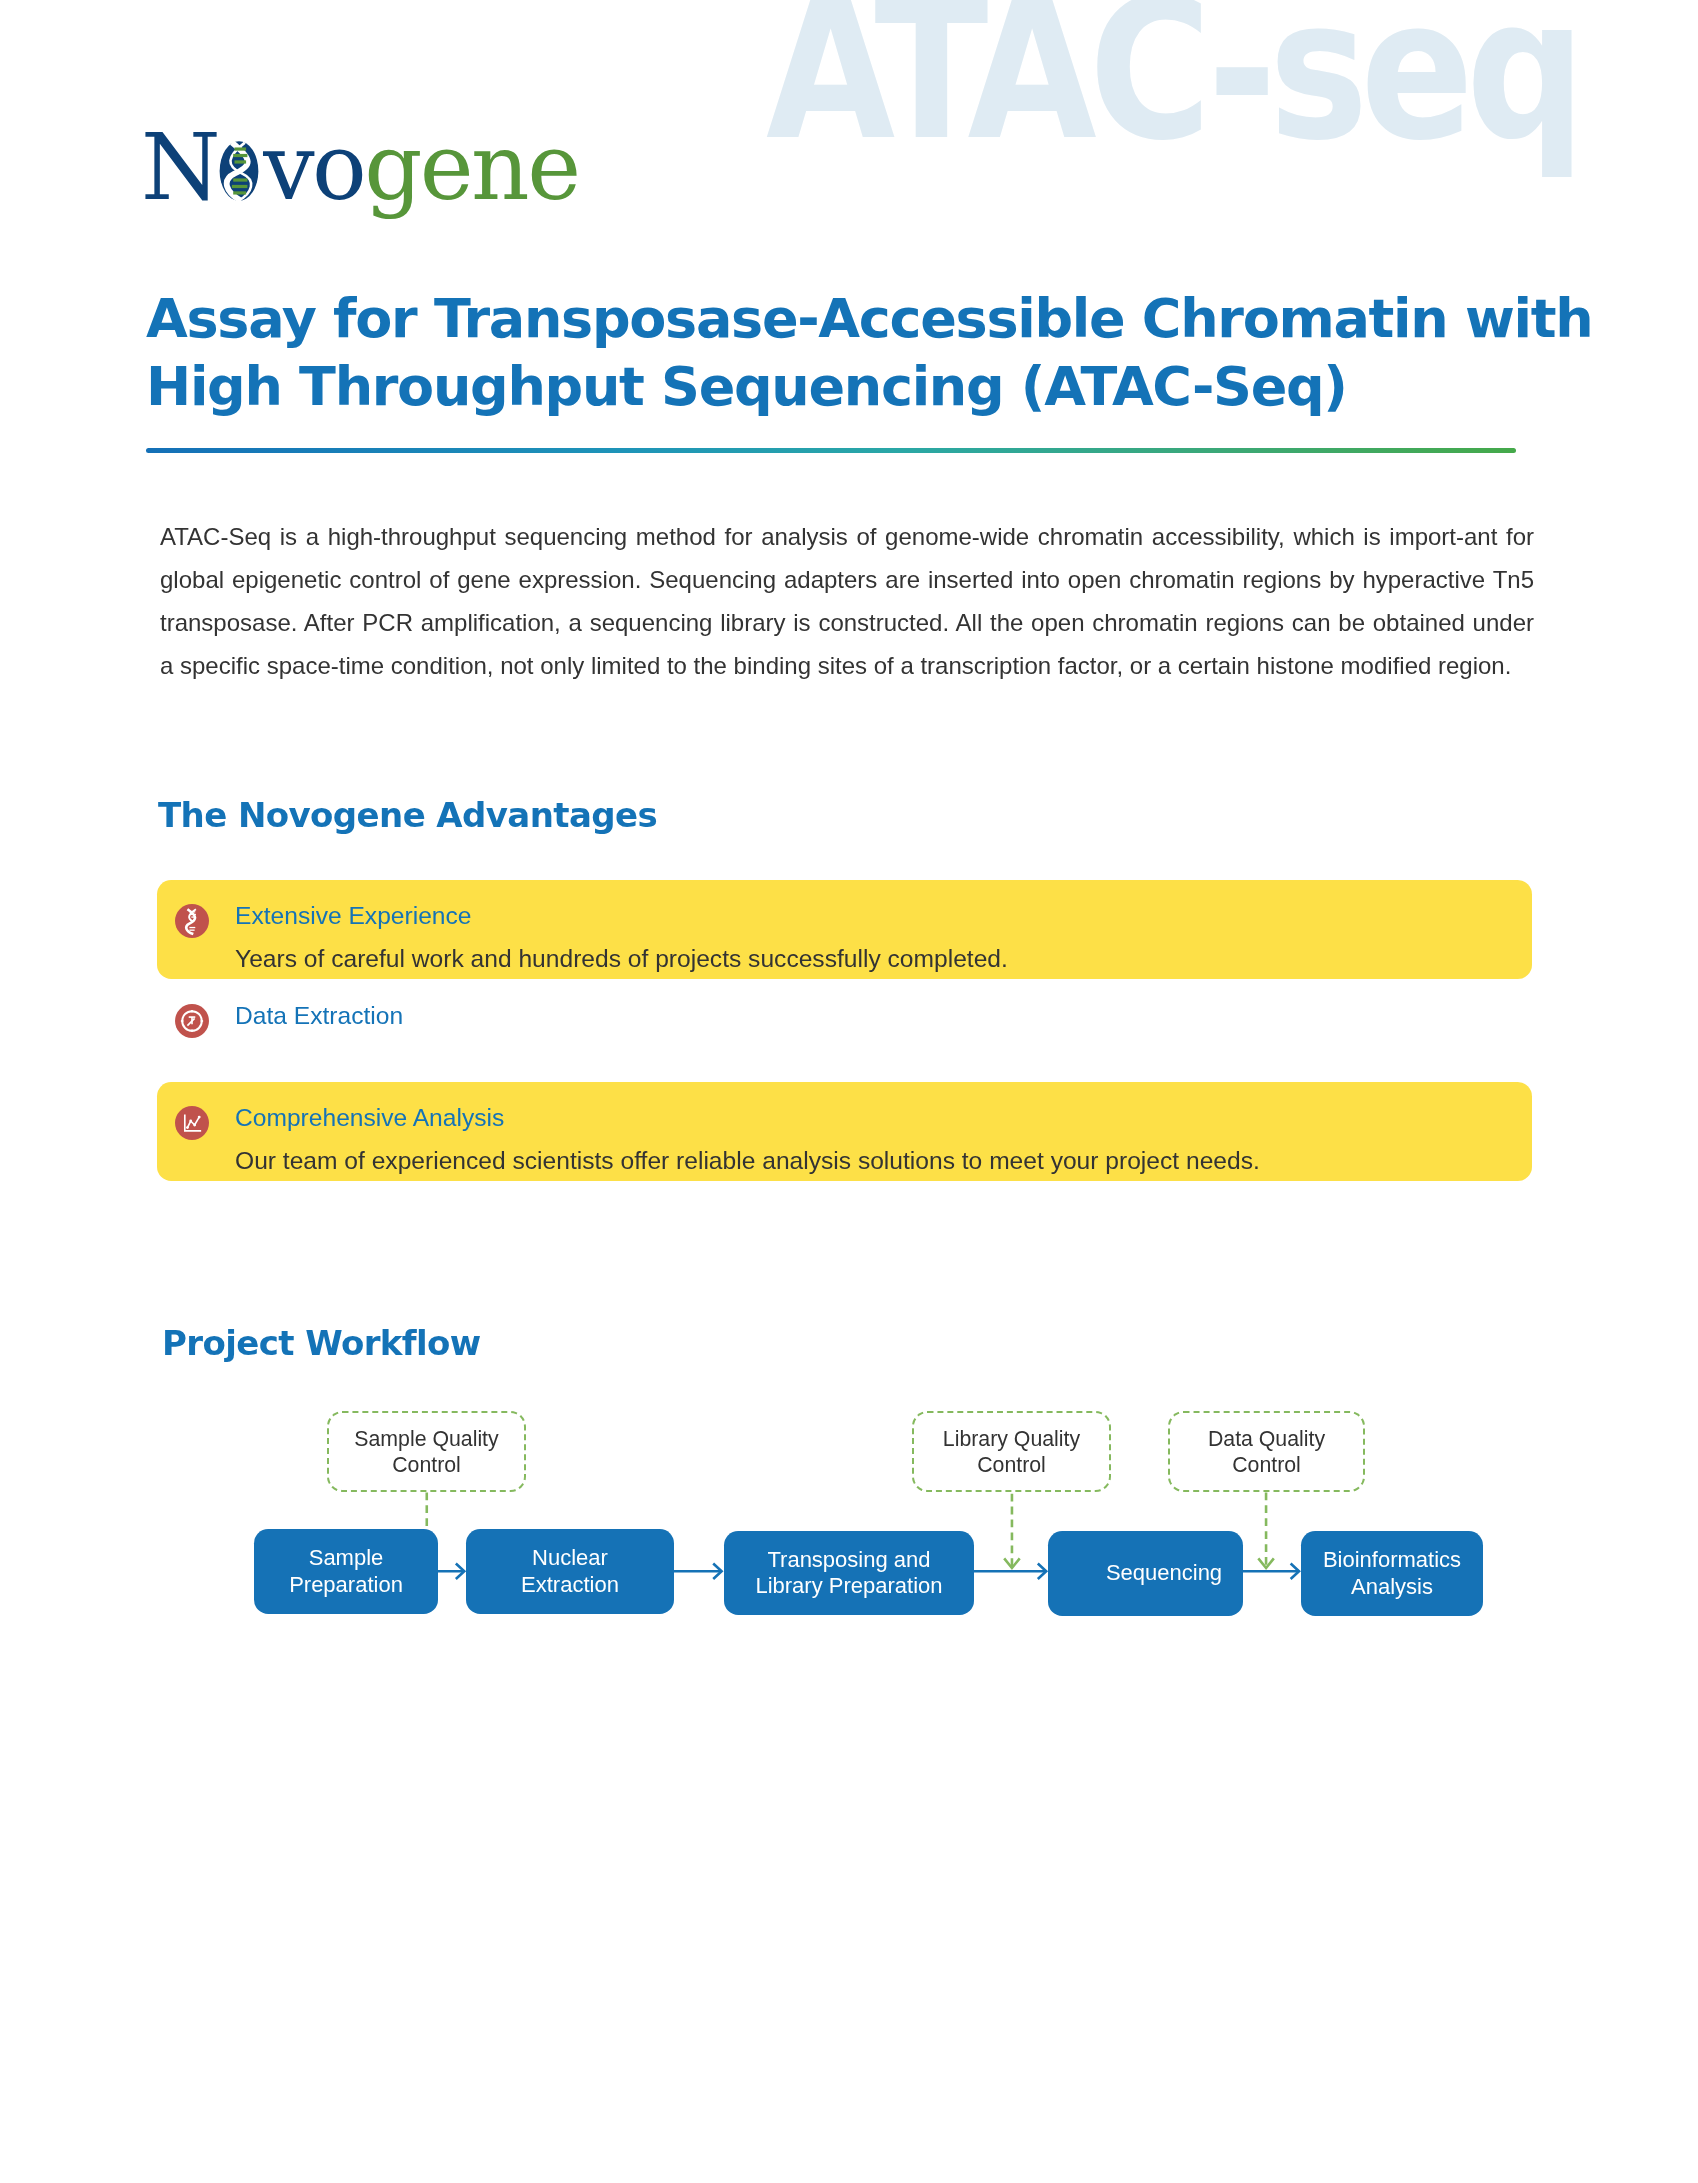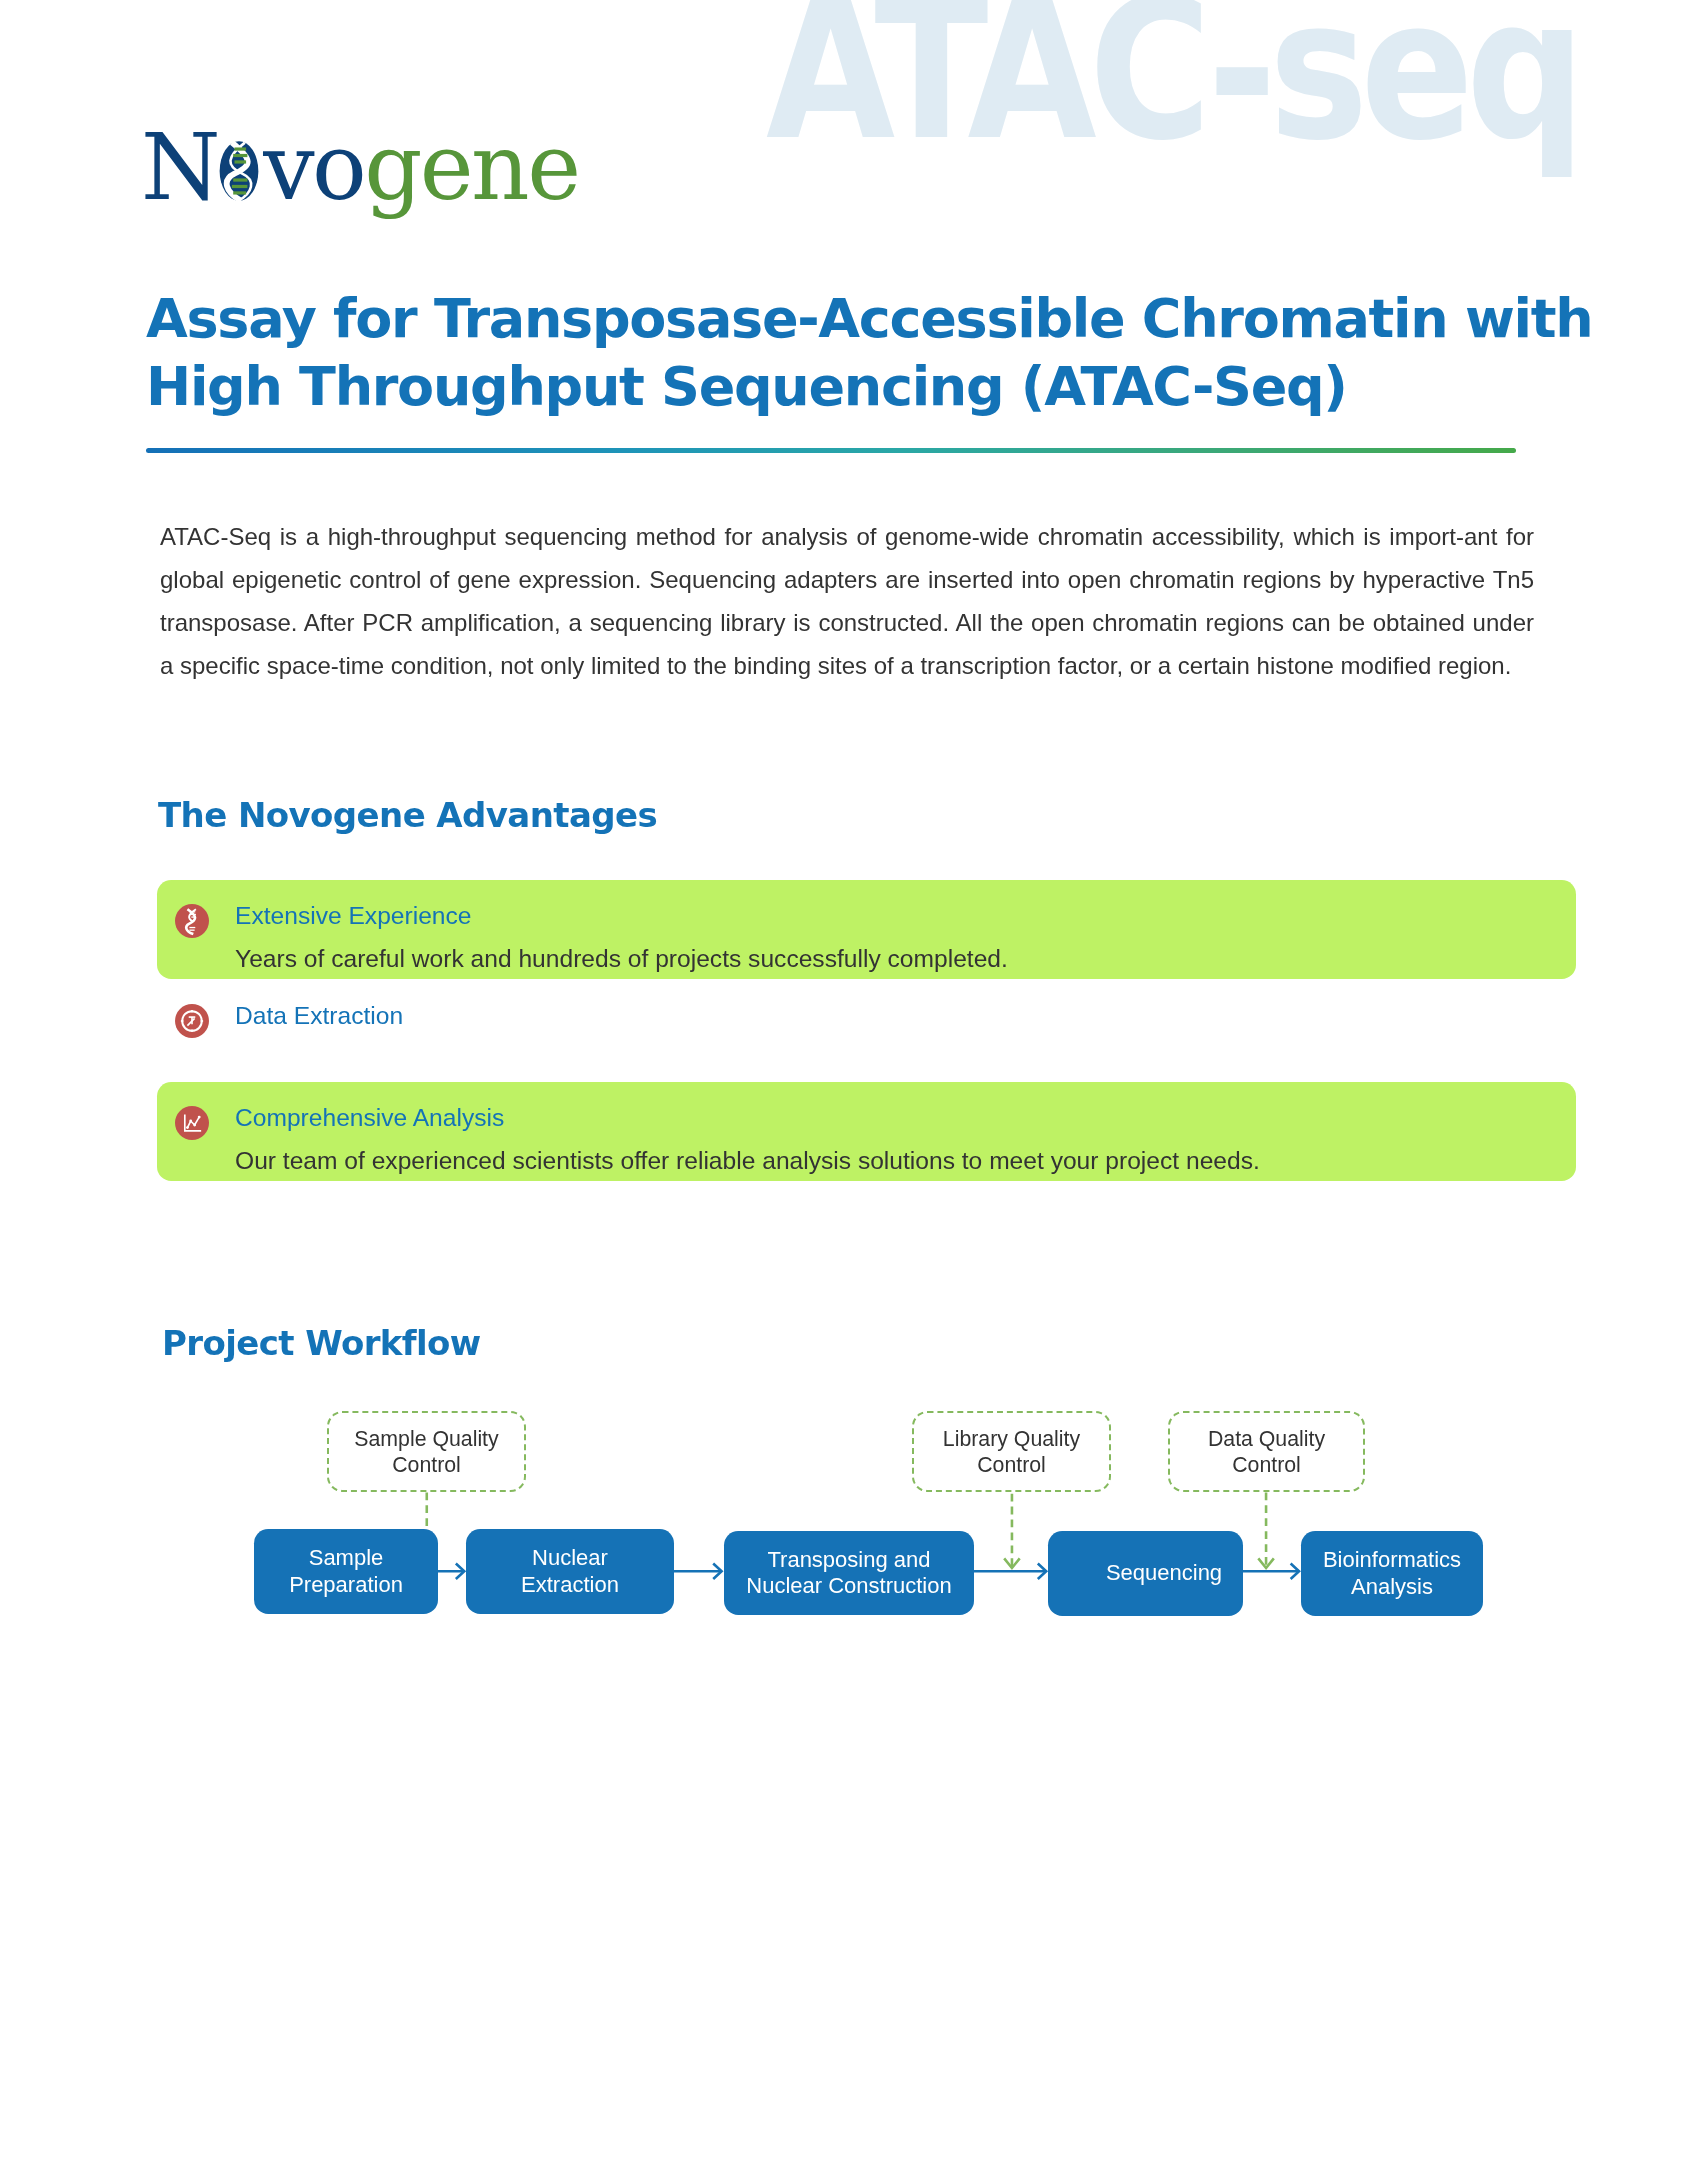--- a/index.html
+++ b/index.html
@@ -16,21 +16,21 @@
   .title span { display:block; white-space:nowrap; }
   .divider { position:absolute; left:146px; top:448px; width:1370px; height:5.2px; border-radius:2.6px; background:linear-gradient(90deg,#1470B7 0%, #1E94B8 35%, #2AA7A6 55%, #3BA878 78%, #45A94A 100%); }
 
   .intro { position:absolute; left:160px; top:515px; width:1374px; margin:0; font-family:"Liberation Sans", sans-serif; font-size:24px; line-height:43px; color:#333333; text-align:justify; }
 
   .h2 { position:absolute; margin:0; font-family:"DejaVu Sans", sans-serif; font-weight:bold; font-size:34px; color:#1473B7; letter-spacing:-0.6px; white-space:nowrap; }
   .h2.adv { left:158px; top:795px; }
   .h2.wf { left:162px; top:1323px; }
 
   .adv-item { position:absolute; left:157px; width:1375px; height:99px; border-radius:14.2px; }
-  .adv-item.shaded { background:#bef264;padding-left:44px; }
+  .adv-item.shaded { background:#fde047; }
   .adv-item .icon { position:absolute; left:17.5px; top:24px; width:34px; height:34px; border-radius:50%; background:#C0524C; }
   .adv-item .icon svg { width:34px; height:34px; display:block; }
   .adv-item .adv-title { position:absolute; left:78px; top:22px; font-family:"Liberation Sans", sans-serif; font-size:24.6px; color:#1473B7; white-space:nowrap; }
   .adv-item .adv-desc { position:absolute; left:78px; top:65px; font-family:"Liberation Sans", sans-serif; font-size:24.6px; color:#333333; white-space:nowrap; }
 
   .wf-svg { position:absolute; left:0; top:0; width:1698px; height:2183px; pointer-events:none; }
   .step { position:absolute; top:1529px; height:85px; background:#1572B6; border-radius:14.2px; color:#ffffff; display:flex; align-items:center; justify-content:center; text-align:center; font-family:"Liberation Sans", sans-serif; font-size:22px; line-height:26.5px; }
   .qc { position:absolute; top:1411px; height:81px; border:2.6px dashed #85B95E; border-radius:15.5px; box-sizing:border-box; display:flex; align-items:center; justify-content:center; text-align:center; font-family:"Liberation Sans", sans-serif; font-size:21.3px; line-height:26px; color:#333333; background:transparent; }
   .nl { display:block; }
 </style>
@@ -170,21 +170,21 @@
 </div>
 <div class="step" style="left:466px; width:208px;">
   <div>
       <span class="nl">Nuclear</span>
       <span class="nl">Extraction</span>
     </div>
 </div>
 <div class="step" style="left:724px; width:250px; top:1531px; height:84px;">
   <div>
       <span class="nl">Transposing and</span>
-      <span class="nl">Nuclear Construction</span>
+      <span class="nl">Library Preparation</span>
     </div>
 </div>
 <div class="step" style="left:1048px; width:158px; top:1531px;padding-left:37px;">
   <div>
       <span class="nl">Sequencing</span>
     </div>
 </div>
 <div class="step" style="left:1301px; width:182px; top:1531px;">
   <div>
       <span class="nl">Bioinformatics</span>

